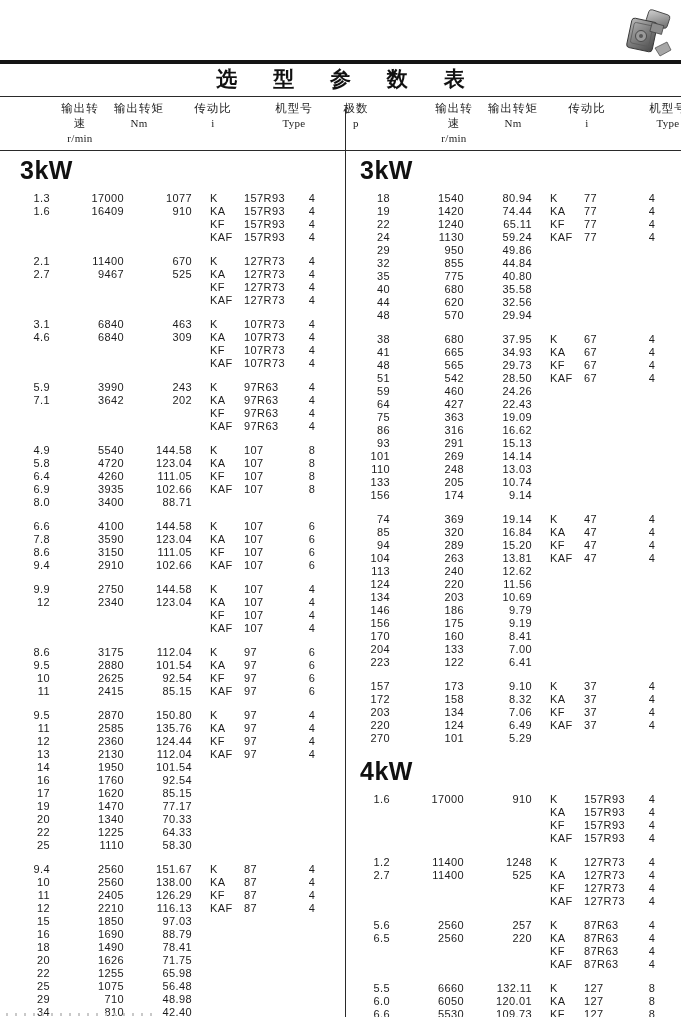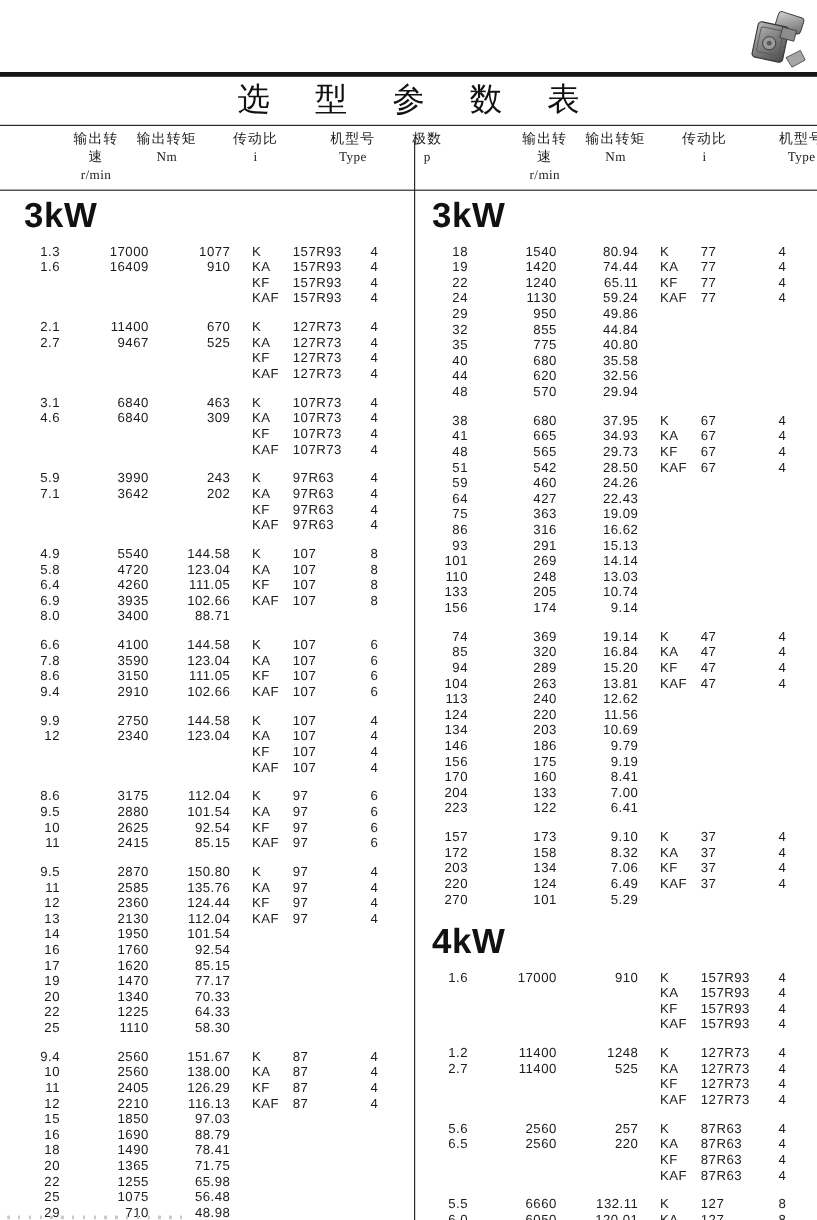--- a/index.html
+++ b/index.html
@@ -6,37 +6,37 @@
   html,body { width:681px; height:1017px; background:#fff; overflow:hidden; }
   body { font-family:"Liberation Sans", sans-serif; color:#1c1c1c; position:relative; }
   .page { width:681px; height:1017px; position:relative; background:#fff; }
 
   .photo { position:absolute; top:8px; right:6px; width:58px; height:52px; z-index:5; }
 
   .band-top { height:60px; }
   .rule-thick { height:4px; background:#151515; width:100%; }
   .rule-thin { height:1px; background:#2a2a2a; width:100%; }
 
-  .title { text-align:center; font-size:27px; font-weight:normal; letter-spacing:15px;
+  .title { text-align:center; font-size:21px; font-weight:bold; letter-spacing:15px;
            text-indent:15px; padding:1px 0 3px 0; color:#111; }
 
   .header-row { display:flex; }
   .header-half { width:340px; display:grid; grid-template-columns:44px 74px 74px 88px 36px;
                  padding:4px 0 5px 14px;margin-left:44px; }
   .header-half.right { width:336px; }
   .hcell { text-align:center; }
   .hcell .cn { font-size:11.5px; line-height:15px; letter-spacing:1px; }
   .hcell .en { font-size:11px; line-height:14px; letter-spacing:0.3px;font-family:Liberation Serif, serif; }
 
   .cols { display:flex; position:relative; height:878px; }
   .vdivider { position:absolute; left:345px; top:-42px; width:1px; height:918px; background:#2a2a2a; }
   .col { width:340px; padding-top:3px; }
   .col.right { width:336px; }
 
-  .sec-heading { font-size:29px; font-weight:bold; color:#111; margin:2px 0 7px 20px; letter-spacing:0.5px; }
+  .sec-heading { font-size:25px; font-weight:bold; color:#111; margin:2px 0 7px 20px; letter-spacing:0.5px; }
   .sec-heading.gap-top { margin-top:12px; }
 
   .group { margin-bottom:11px; padding-left:14px; }
   .row { display:grid; grid-template-columns:44px 74px 74px 88px 36px;
          font-size:11px; line-height:13px; letter-spacing:0.4px; }
   .c-speed  { text-align:right; padding-right:8px; }
   .c-torque { text-align:right; padding-right:8px; }
   .c-ratio  { text-align:right; padding-right:14px; }
   .c-type   { text-align:left; padding-left:4px; white-space:nowrap; }
   .c-type .tprefix { display:inline-block; width:34px; }
@@ -502,21 +502,21 @@
           </div>
           <div class="row">
             <span class="c-speed">18</span>
             <span class="c-torque">1490</span>
             <span class="c-ratio">78.41</span>
             <span class="c-type"></span>
             <span class="c-poles"></span>
           </div>
           <div class="row">
             <span class="c-speed">20</span>
-            <span class="c-torque">1365</span>
+            <span class="c-torque">1626</span>
             <span class="c-ratio">71.75</span>
             <span class="c-type"></span>
             <span class="c-poles"></span>
           </div>
           <div class="row">
             <span class="c-speed">22</span>
             <span class="c-torque">1255</span>
             <span class="c-ratio">65.98</span>
             <span class="c-type"></span>
             <span class="c-poles"></span>

